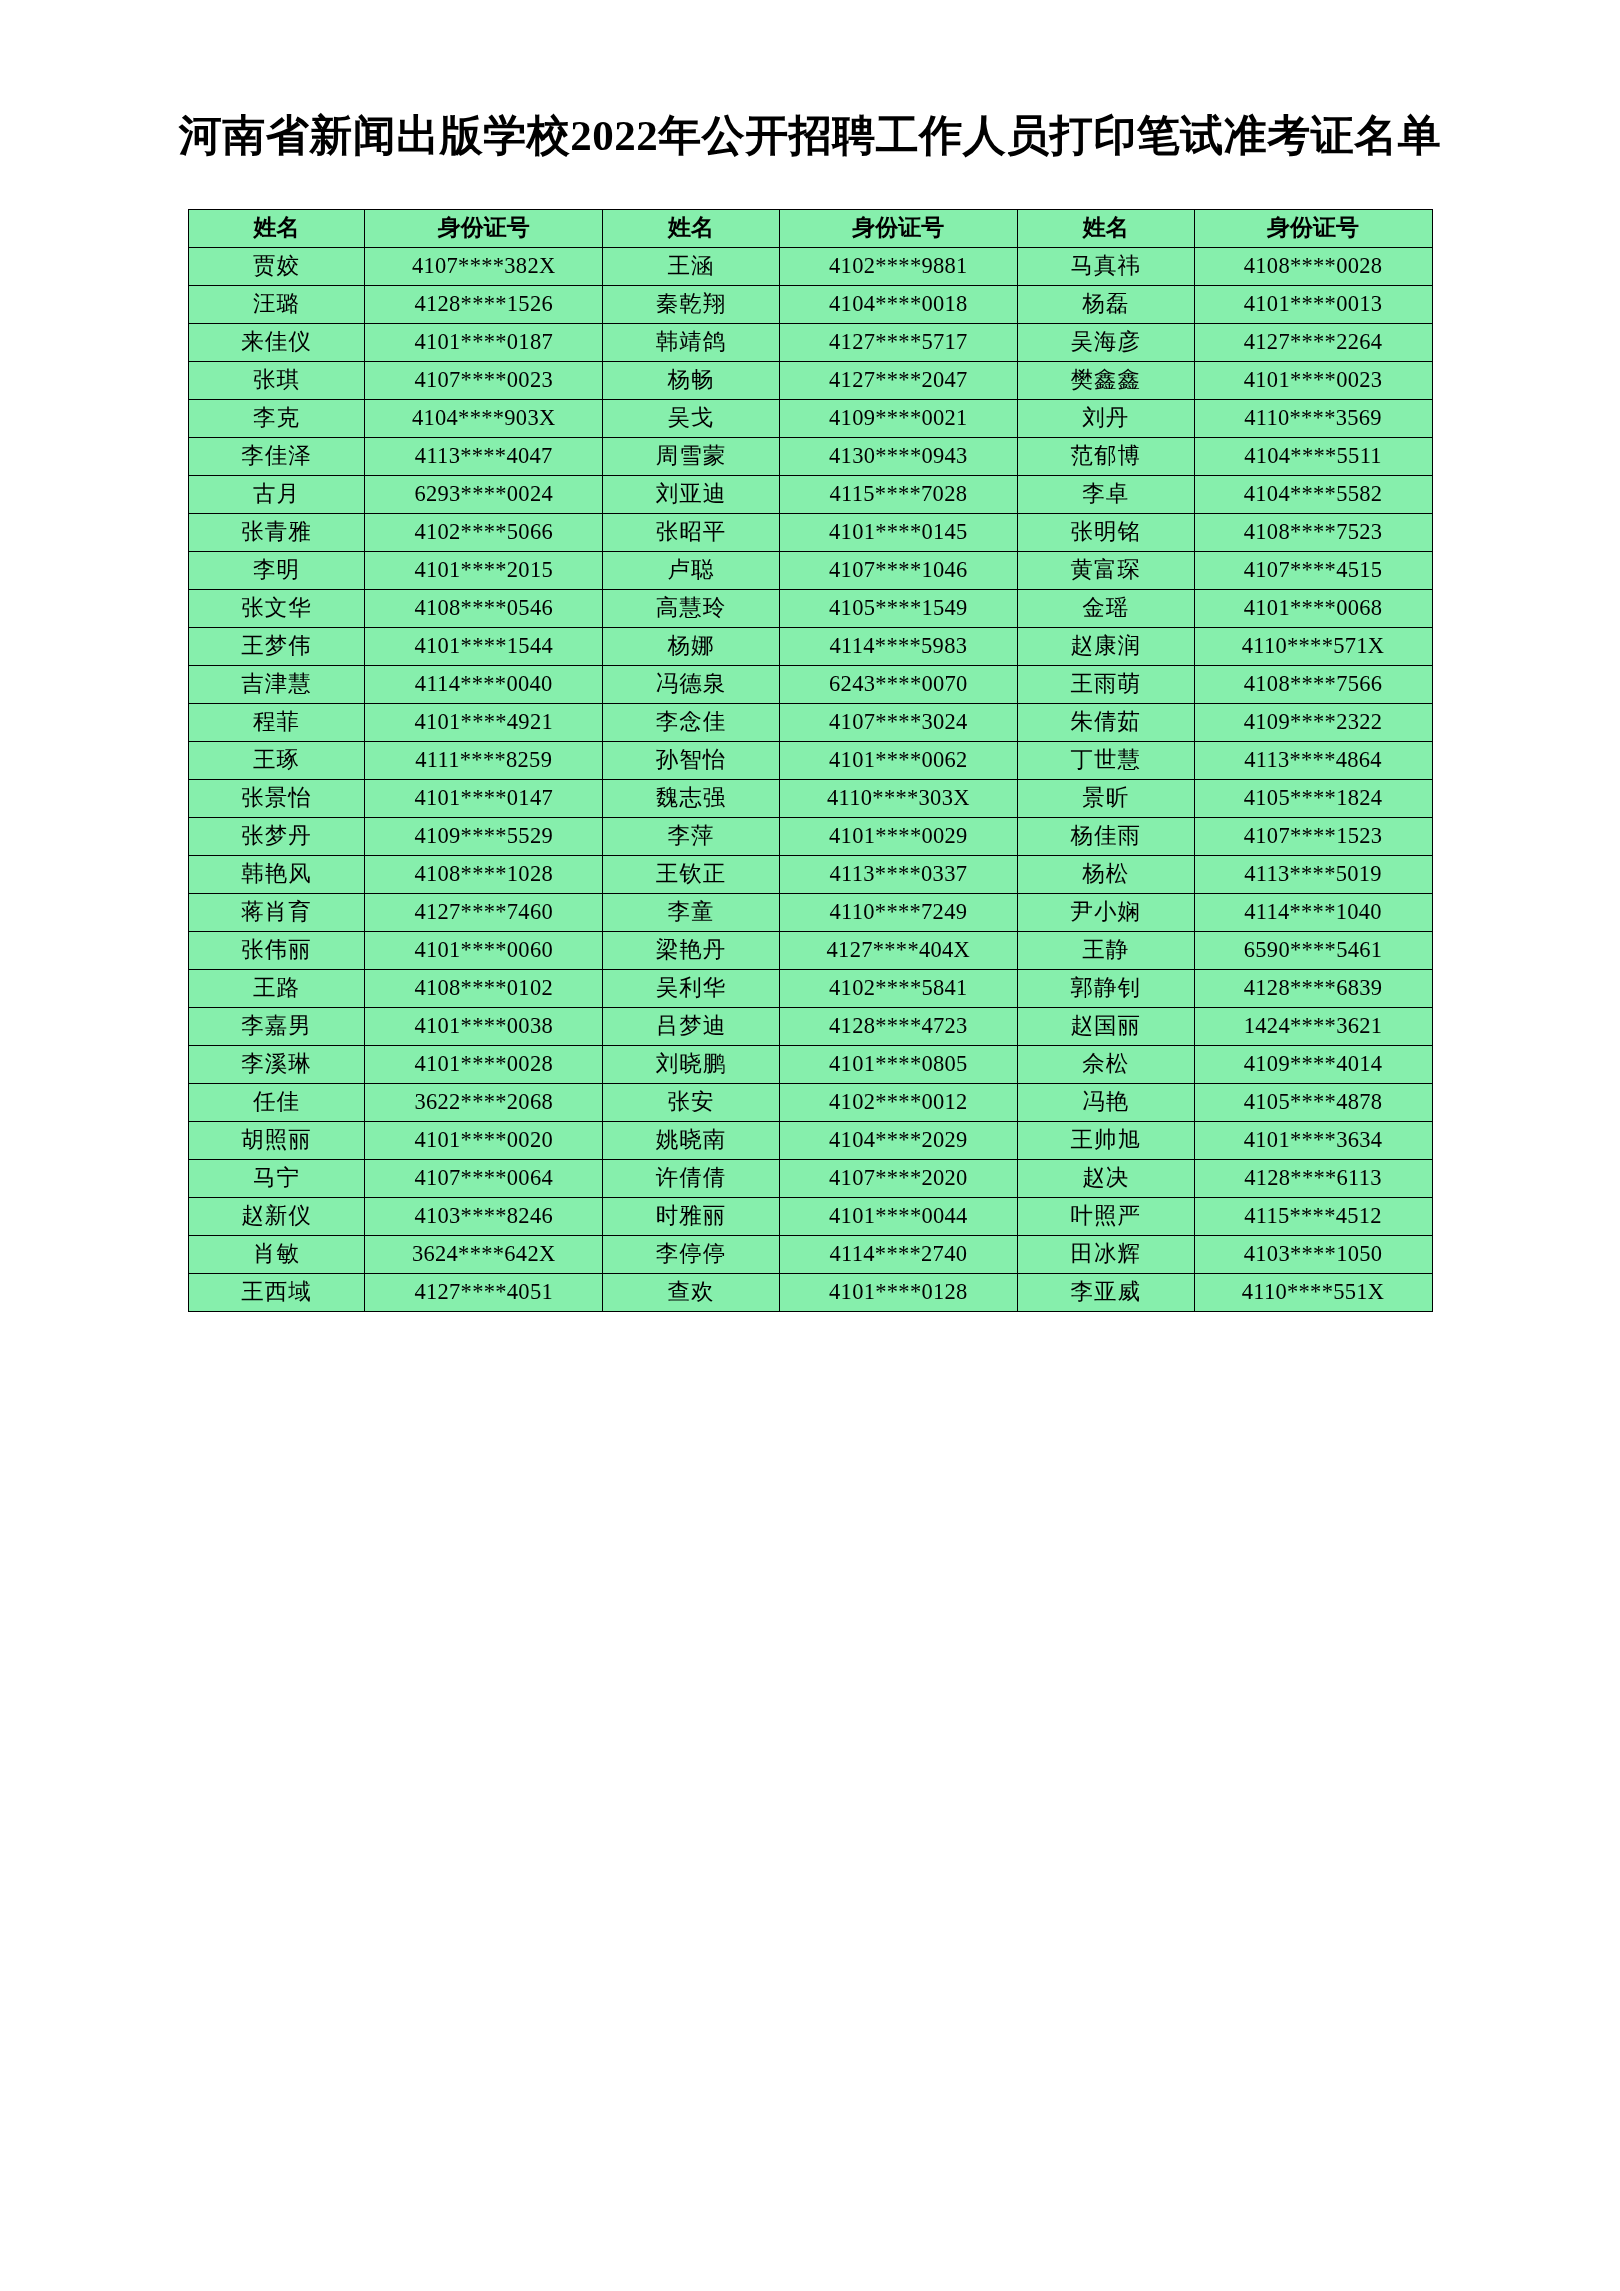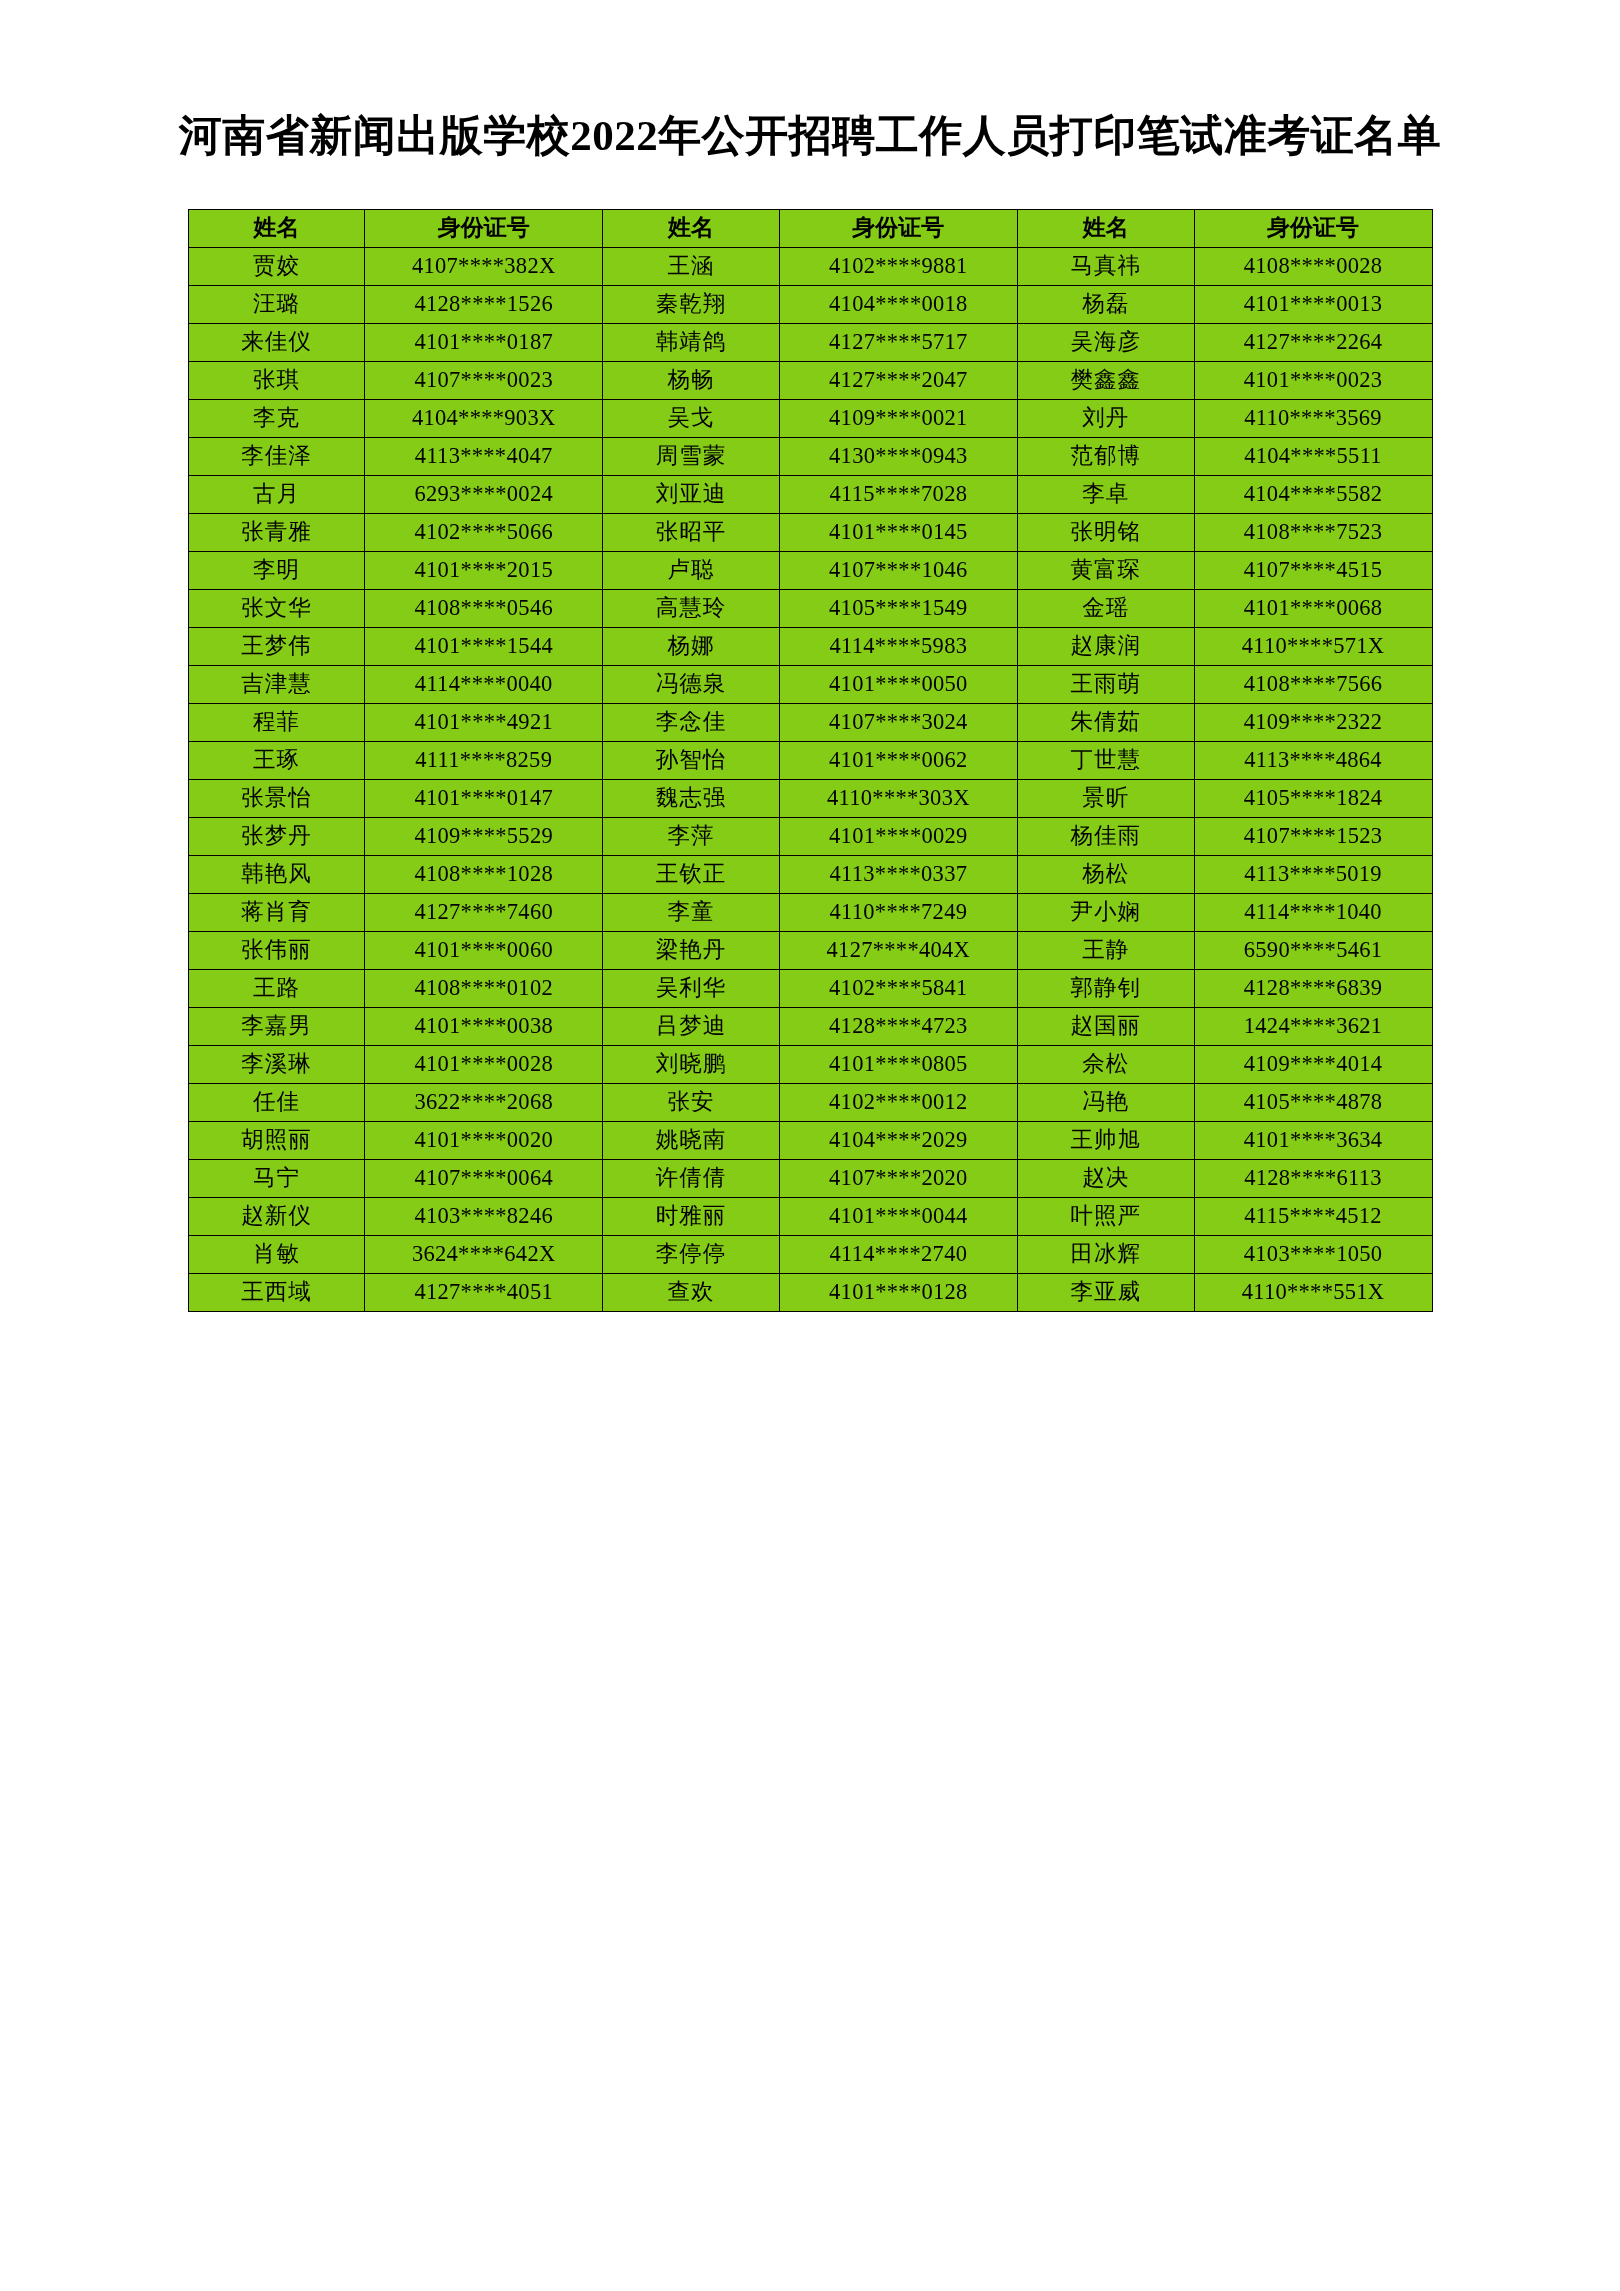--- a/index.html
+++ b/index.html
@@ -32,21 +32,21 @@
     line-height: 1.2;
   }
   .table-wrap {
     margin: 47px auto 0 auto;
     width: 1245px;
   }
   table.roster {
     border-collapse: collapse;
     width: 100%;
     table-layout: fixed;
-    background: #84cc16;
+    background: #86efac;
   }
   table.roster th,
   table.roster td {
     border: 1px solid #000000;
     text-align: center;
     vertical-align: middle;
     height: 37px;
     font-size: 22.5px;
     line-height: 1.05;
     padding: 0 2px;
@@ -180,21 +180,21 @@
             <td class="id-cell">4101****1544</td>
             <td class="name-cell">杨娜</td>
             <td class="id-cell">4114****5983</td>
             <td class="name-cell">赵康润</td>
             <td class="id-cell">4110****571X</td>
           </tr>
           <tr>
             <td class="name-cell">吉津慧</td>
             <td class="id-cell">4114****0040</td>
             <td class="name-cell">冯德泉</td>
-            <td class="id-cell">4101****0050</td>
+            <td class="id-cell">6243****0070</td>
             <td class="name-cell">王雨萌</td>
             <td class="id-cell">4108****7566</td>
           </tr>
           <tr>
             <td class="name-cell">程菲</td>
             <td class="id-cell">4101****4921</td>
             <td class="name-cell">李念佳</td>
             <td class="id-cell">4107****3024</td>
             <td class="name-cell">朱倩茹</td>
             <td class="id-cell">4109****2322</td>

